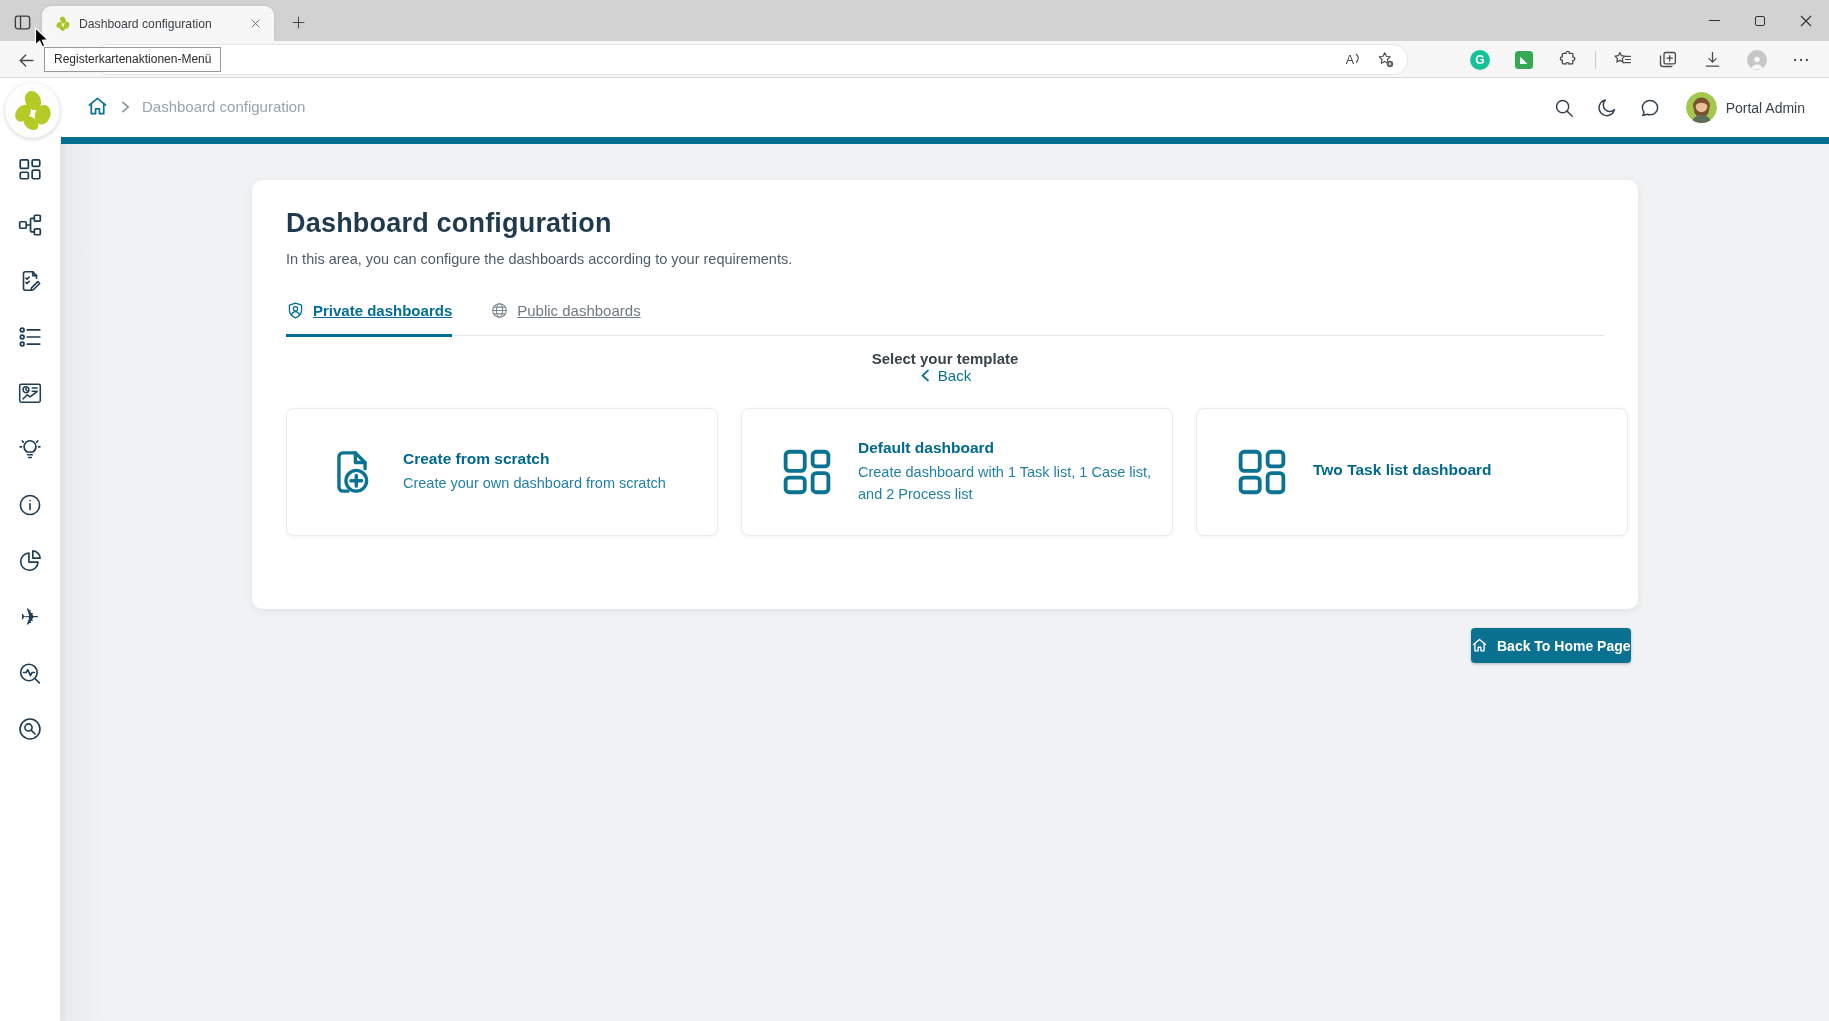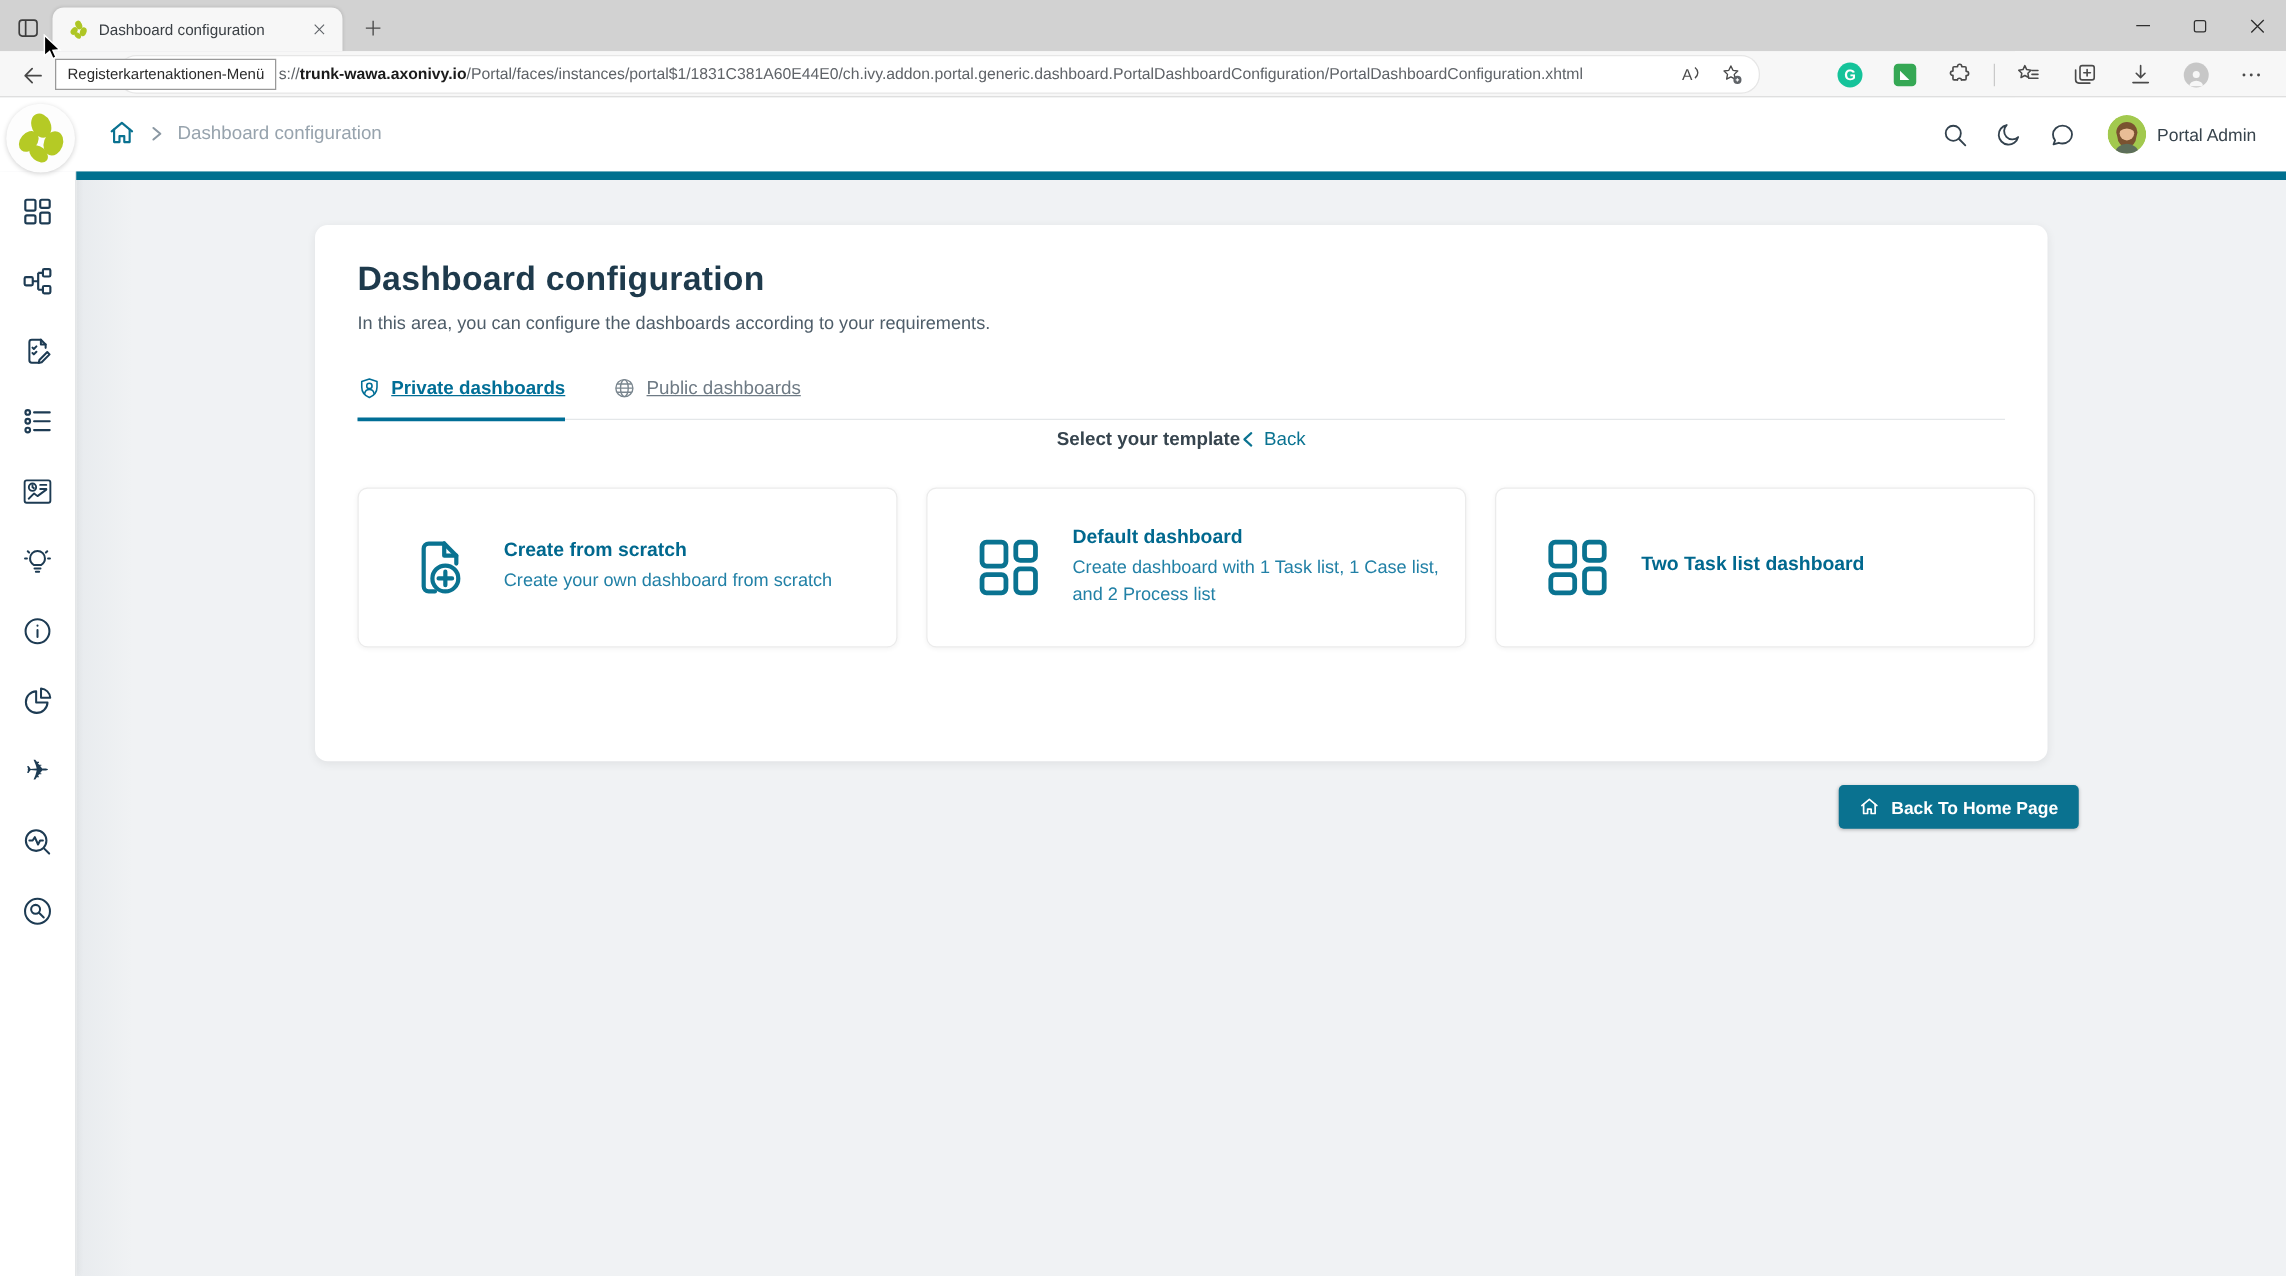--- a/index.html
+++ b/index.html
@@ -54,30 +54,30 @@
 
   
   .content { position:absolute; left:61px; top:144px; width:1768px; height:877px; background:linear-gradient(90deg,#e8ebee 0px,#f0f2f4 45px,#f0f2f4 100%); }
   .main-card { position:absolute; left:191px; top:36px; width:1386px; height:429px; background:#fff; border-radius:10px; box-shadow:0 2px 8px rgba(0,0,0,.07); padding:0 34px; }
   .page-title { margin-top:28px; font-size:27px; font-weight:700; color:#1e3a4c; letter-spacing:.2px; }
   .page-subtitle { margin-top:12px; font-size:14.5px; color:#4e5d69; }
   .tabs { margin-top:34px; display:flex; gap:38px; border-bottom:1px solid #e4e7e9; }
   .ptab { display:flex; align-items:center; gap:8px; padding-bottom:15px; font-size:15px; color:#6e7a84; position:relative;text-decoration:underline; }
   .ptab.active { color:#006e96; font-weight:700; }
   .ptab.active::after { content:""; position:absolute; left:0; right:0; bottom:-2px; height:3px; background:#006e96; }
-  .section-row { height:30px; display:flex; align-items:center; justify-content:center; }
+  .section-row { margin-top:18px; height:30px; display:flex; align-items:center; justify-content:flex-end;flex-direction:column; }
   .section-title { font-size:15px; font-weight:700; color:#36444e; }
   .back-link { display:flex; align-items:center; gap:7px; font-size:15px; color:#0a7391; }
   .cards-row { margin-top:24px; display:flex; gap:23px; }
   .t-card { width:432px; height:128px; background:#fff; border:1px solid #ebebeb; border-radius:8px; box-shadow:0 1px 4px rgba(0,0,0,.05); display:flex; align-items:center; padding-left:38px; gap:24px; }
   .t-icon { width:54px; height:54px; color:#0a7391; flex:none; }
   .t-text { width:318px; }
   .t-title { font-size:15.5px; font-weight:700; color:#00688e; margin-bottom:5px; }
   .t-desc { font-size:14.5px; color:#2180a6; line-height:1.45; }
-  .home-btn { position:absolute; left:1410px; top:484px; height:35px; display:flex; align-items:center; gap:9px; padding:0 16px; background:#0a7290; border:none; border-radius:4px; color:#fff; font-size:14px; font-weight:600; font-family:"Liberation Sans",sans-serif; box-shadow:0 1px 3px rgba(0,0,0,.25); }
+  .home-btn { position:absolute; left:1410px; top:484px; height:35px; display:flex; align-items:center; gap:9px; padding:0 0; background:#0a7290; border:none; border-radius:4px; color:#fff; font-size:14px; font-weight:600; font-family:"Liberation Sans",sans-serif; box-shadow:0 1px 3px rgba(0,0,0,.25); }
   svg { display:block; }
 </style>
 </head>
 <body>
 
 <div class="screen">
 
   <div class="tabstrip">
     <div class="tab-actions-btn">
       <svg width="19" height="19" viewBox="0 0 24 24" fill="none" stroke="currentColor" stroke-width="1.7">
@@ -119,21 +119,20 @@
     </div>
   </div>
 
   <div class="urlrow">
     <div class="nav-back">
       <svg width="19" height="19" viewBox="0 0 24 24" fill="none" stroke="currentColor" stroke-width="1.7" stroke-linecap="round" stroke-linejoin="round">
           <path d="M11 5 L4 12 L11 19 M4 12 H20"></path>
         </svg>
     </div>
     <div class="url-field">
-      <span class="url-text"><span>s://</span><b>trunk-wawa.axonivy.io</b><span>/Portal/faces/instances/portal$1/1831C381A60E44E0/ch.ivy.addon.portal.generic.dashboard.PortalDashboardConfiguration/PortalDashboardConfiguration.xhtml</span></span>
       <span class="url-icons">
         <span class="read-aloud">
             <span>A</span>
             <svg width="8" height="12" viewBox="0 0 8 12" fill="none" stroke="currentColor" stroke-width="1.1">
               <path d="M2 1 C5 3.5 5 7 2 9.5"></path>
             </svg>
           </span>
         <svg width="19" height="19" viewBox="0 0 24 24" fill="none" stroke="currentColor" stroke-width="1.4" stroke-linejoin="round">
             <path d="M11 3.5 l2.1 4.4 4.8.7 -3.5 3.4 .9 4.8 -4.3 -2.3 -4.3 2.3 .9 -4.8 L4.1 8.6 l4.8-.7 Z"></path>
             <circle cx="17.6" cy="17.6" r="4.1" fill="#5f6368" stroke="none"></circle>

